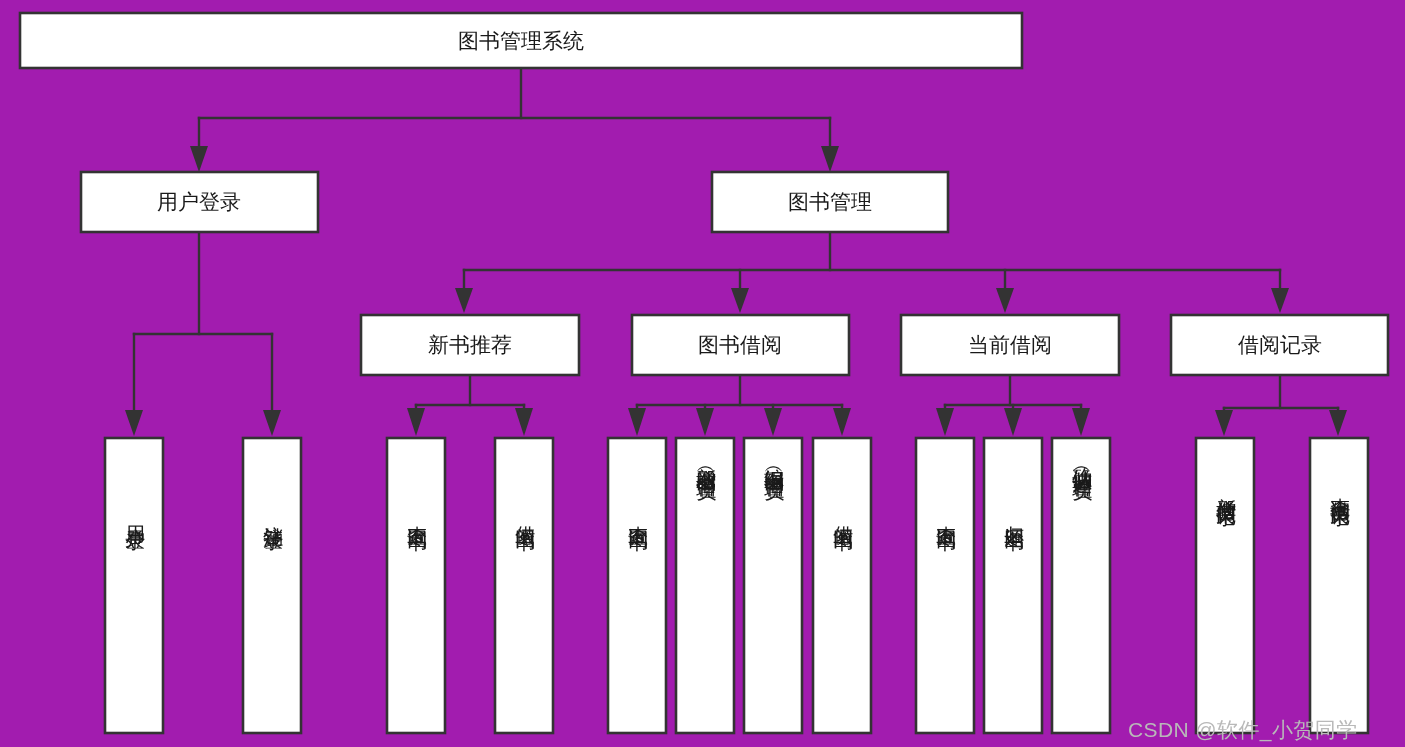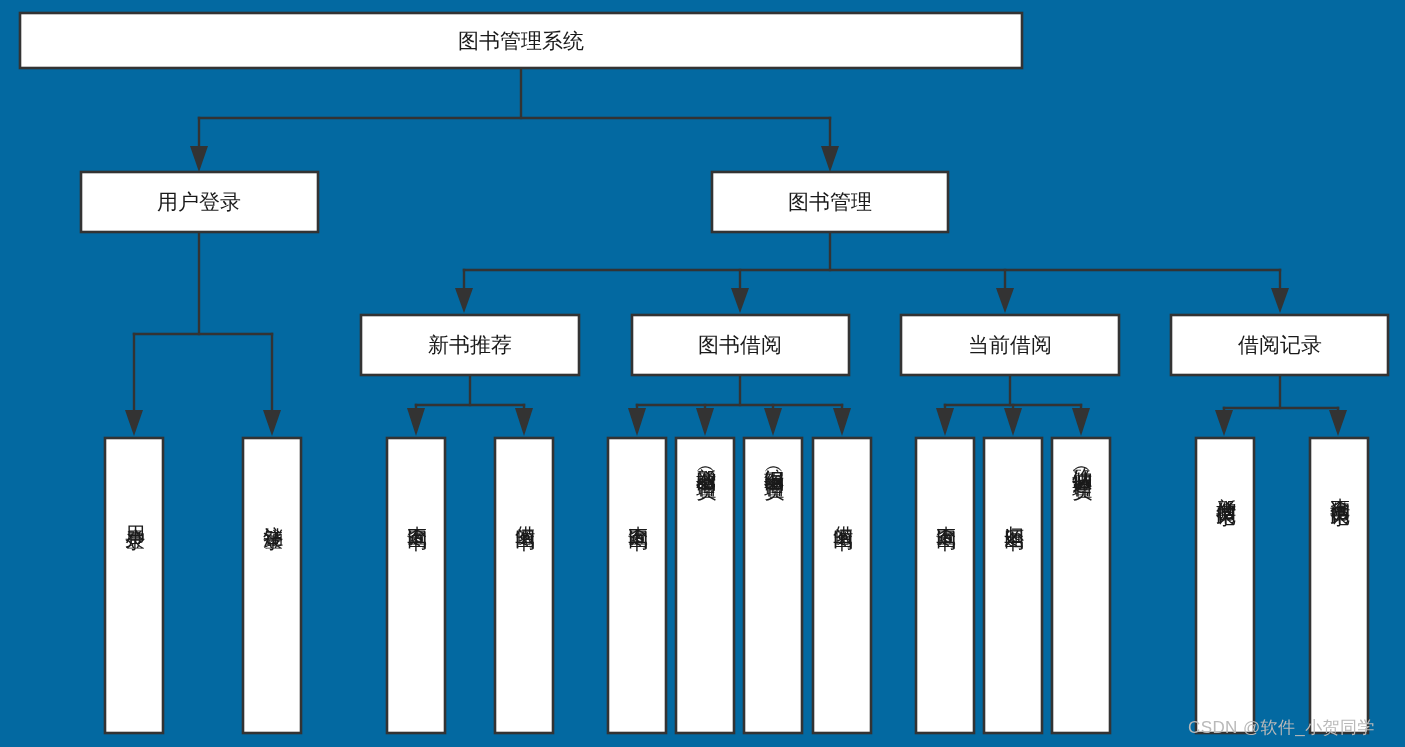--- a/index.html
+++ b/index.html
@@ -8,21 +8,21 @@
     padding: 0;
     background: #ffffff;
   }
   body {
     font-family: "Liberation Sans", "DejaVu Sans", sans-serif;
   }
   #diagram-root {
     position: relative;
     width: 1405px;
     height: 747px;
-    background: #0369a1;
+    background: #a21caf;
     overflow: hidden;
   }
   svg.chart-svg {
     position: absolute;
     top: 0;
     left: 0;
     width: 1405px;
     height: 747px;
     display: block;
   }
@@ -53,24 +53,24 @@
     font-size: 20px;
     fill: #1a1a1a;
     writing-mode: vertical-rl;
     text-orientation: upright;
     letter-spacing: 2px;
     dominant-baseline: middle;
   }
   .watermark-text {
     position: absolute;
     font-family: "Liberation Sans", "DejaVu Sans", sans-serif;
-    font-size: 17px;
+    font-size: 21px;
     color: #b9b9b9;
     white-space: nowrap;
-    left: 1188px;
+    left: 1128px;
     top: 716px;
     letter-spacing: 0.4px;
     pointer-events: none;
   }
 </style>
 </head>
 <body>
 
 <div id="diagram-root">
 

